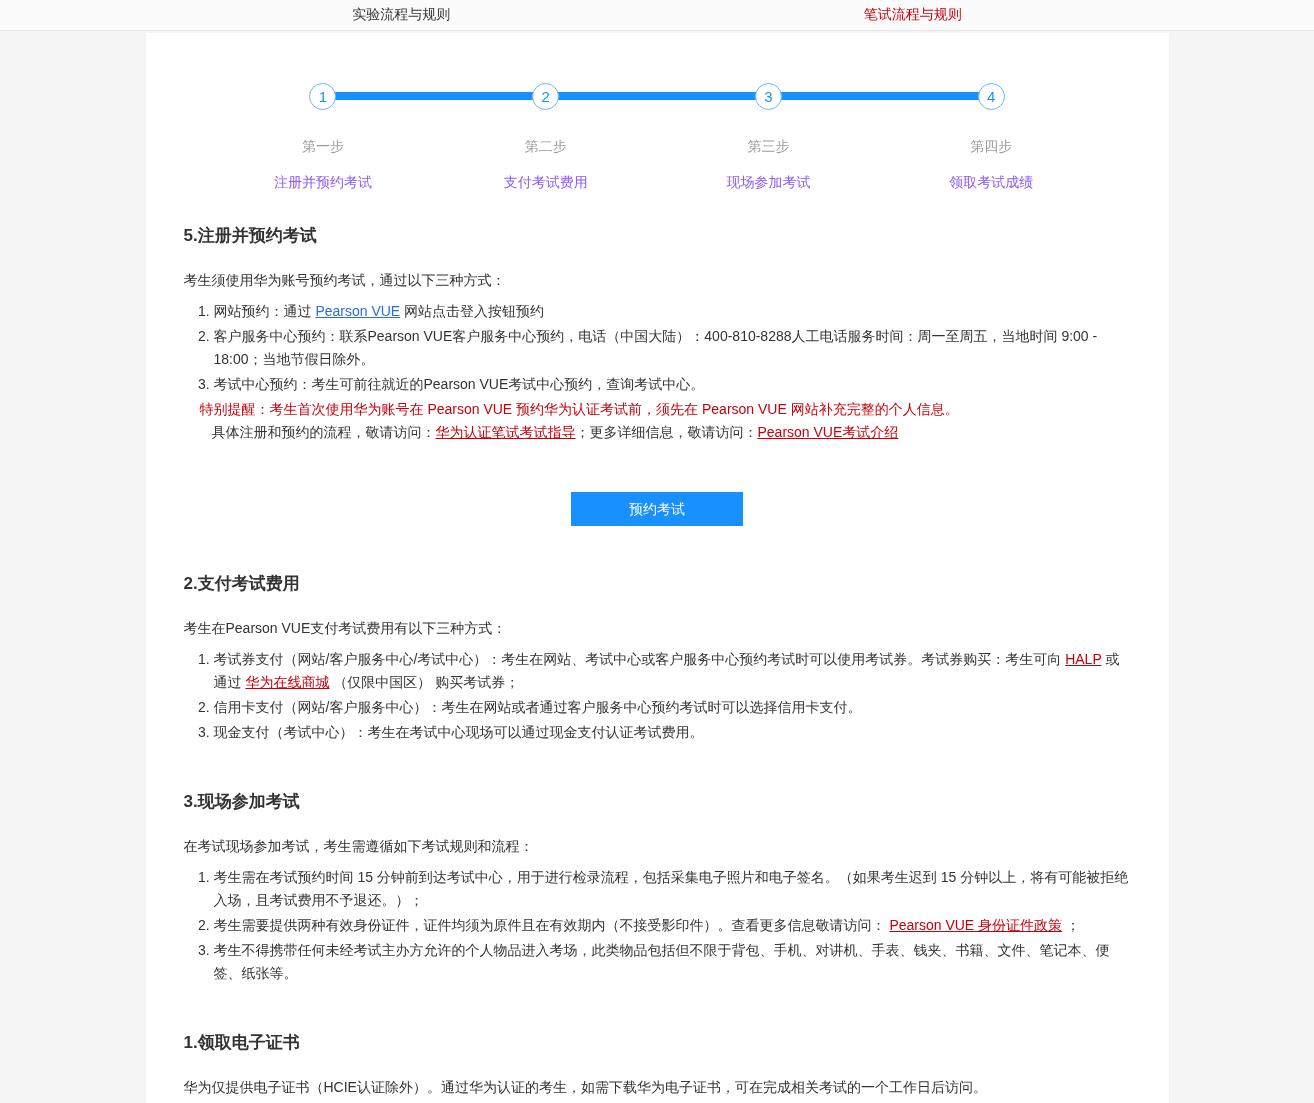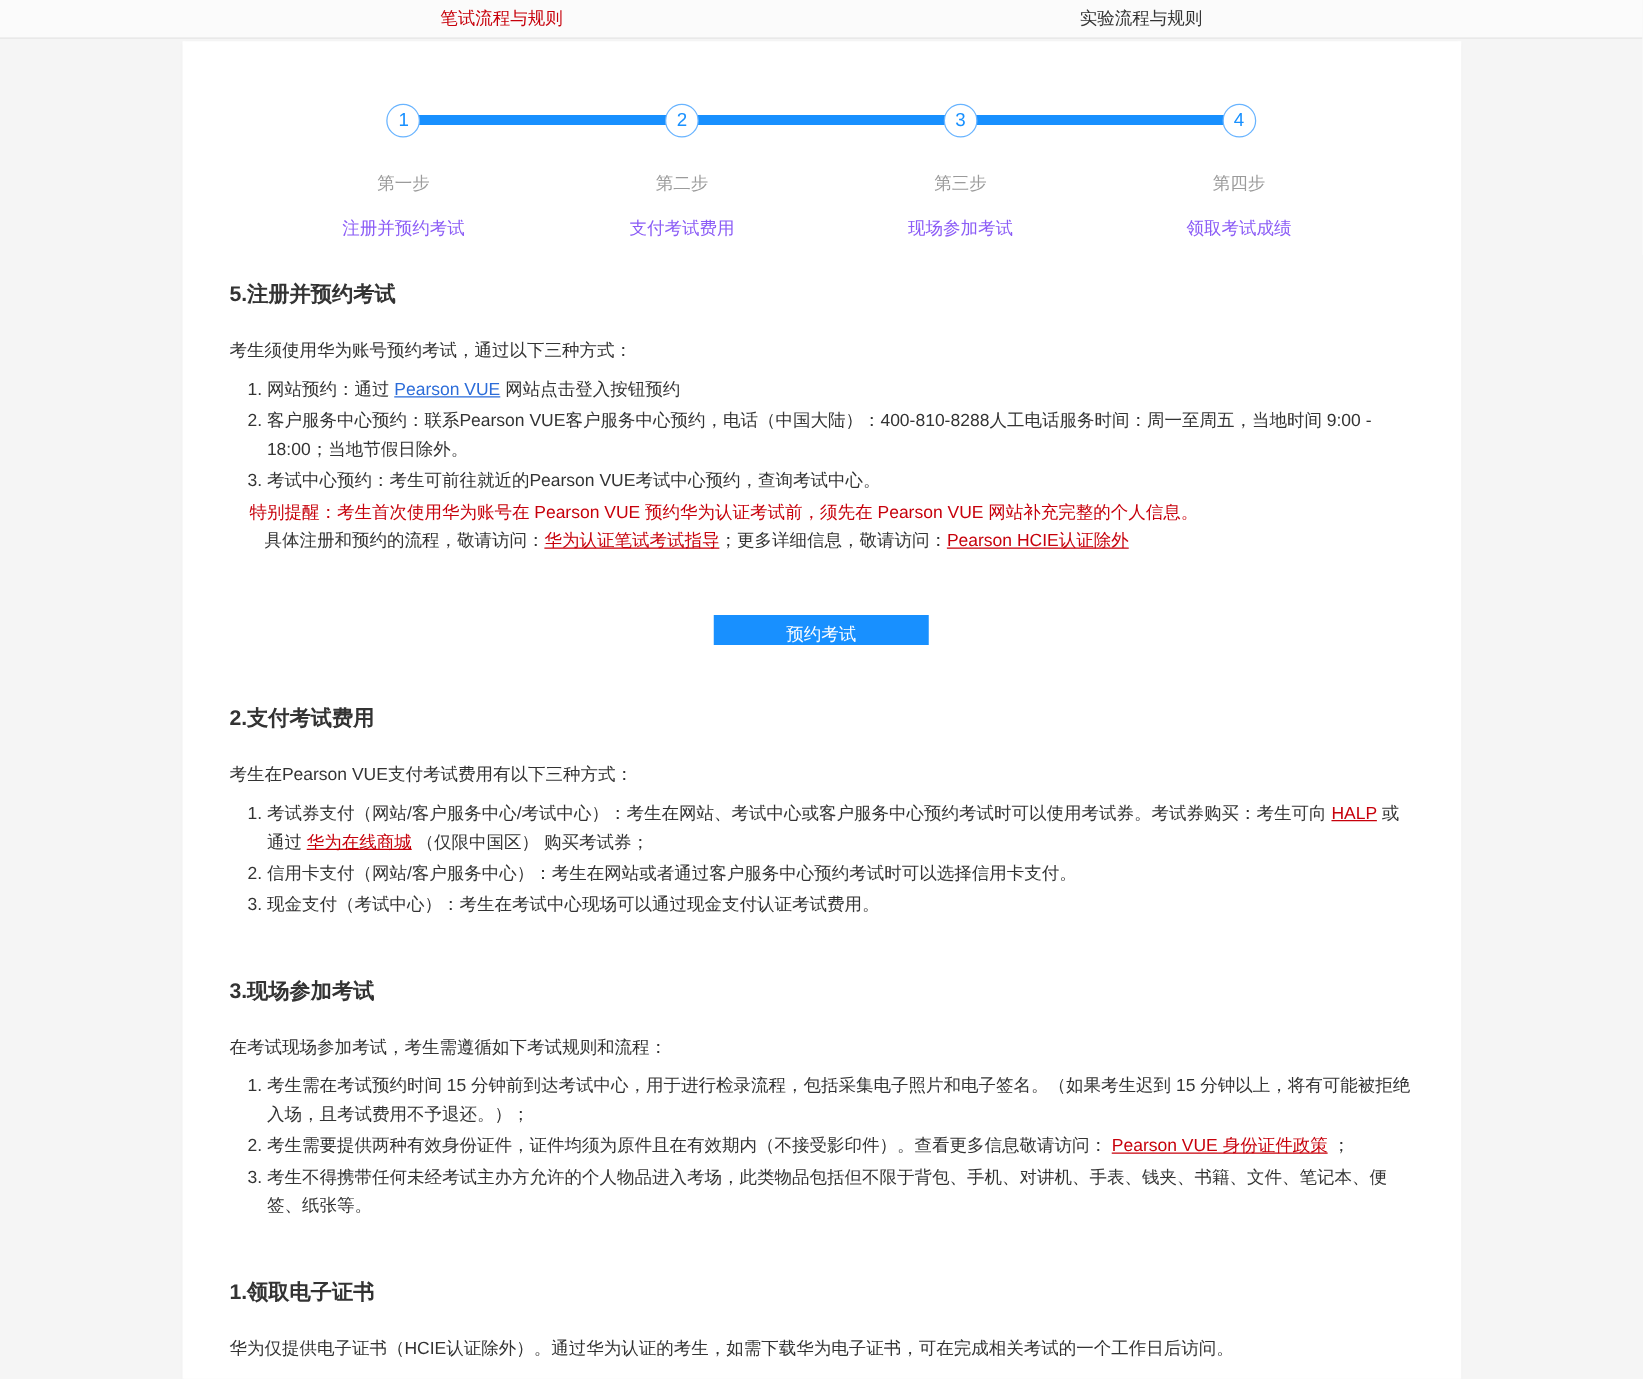--- a/index.html
+++ b/index.html
@@ -81,36 +81,36 @@
     padding-left: 16px; margin-top: 1px;
   }
   .guide-line { font-size: 14px; line-height: 23px; padding-left: 28px; }
   a.link-blue { color: #2b6cd9; text-decoration: underline; cursor: pointer; }
   a.link-red  { color: #c7000b; text-decoration: underline; cursor: pointer; }
   .btn-row { text-align: center; margin-top: 48px; }
   .btn-primary {
     display: inline-block;
     min-width: 172px;
     padding: 0 34px;
-    height: 24px; line-height: 31px;
+    height: 34px; line-height: 31px;
     background: #1890ff;
     color: #fff; font-size: 14px;
     border: none; border-radius: 0;
     cursor: pointer;
     font-family: inherit;
   }
   .mt-large { margin-top: 46px; }
 </style>
 </head>
 <body>
 
 <div class="tabbar">
   <div class="tabbar-inner">
+    <div class="tab">实验流程与规则</div>
     <div class="tab active">笔试流程与规则</div>
-    <div class="tab">实验流程与规则</div>
   </div>
 </div>
 
 <div class="card">
 
   <div class="stepper">
     <div class="stepper-line"></div>
     <div class="steps">
       <div class="step">
         <div class="step-circle">1</div>
@@ -137,21 +137,21 @@
 
   <div class="section mt-large">
     <h2>5.注册并预约考试</h2>
     <p class="intro">考生须使用华为账号预约考试，通过以下三种方式：</p>
     <ol>
       <li><span>网站预约：通过 </span><a class="link-blue">Pearson VUE</a><span> 网站点击登入按钮预约</span></li>
       <li>客户服务中心预约：联系Pearson VUE客户服务中心预约，电话（中国大陆）：400-810-8288人工电话服务时间：周一至周五，当地时间 9:00 - 18:00；当地节假日除外。</li>
       <li>考试中心预约：考生可前往就近的Pearson VUE考试中心预约，查询考试中心。</li>
     </ol>
     <p class="note-red">特别提醒：考生首次使用华为账号在 Pearson VUE 预约华为认证考试前，须先在 Pearson VUE 网站补充完整的个人信息。</p>
-    <p class="guide-line"><span>具体注册和预约的流程，敬请访问：</span><a class="link-red">华为认证笔试考试指导</a><span>；更多详细信息，敬请访问：</span><a class="link-red">Pearson HCIE认证除外</a></p>
+    <p class="guide-line"><span>具体注册和预约的流程，敬请访问：</span><a class="link-red">华为认证笔试考试指导</a><span>；更多详细信息，敬请访问：</span><a class="link-red">Pearson VUE考试介绍</a></p>
     <div class="btn-row">
       <button class="btn-primary">预约考试</button>
     </div>
   </div>
 
   <div class="section mt-large">
     <h2>2.支付考试费用</h2>
     <p class="intro">考生在Pearson VUE支付考试费用有以下三种方式：</p>
     <ol>
       <li><span>考试券支付（网站/客户服务中心/考试中心）：考生在网站、考试中心或客户服务中心预约考试时可以使用考试券。考试券购买：考生可向 </span><a class="link-red">HALP</a><span> 或通过 </span><a class="link-red">华为在线商城</a><span> （仅限中国区） 购买考试券；</span></li>

